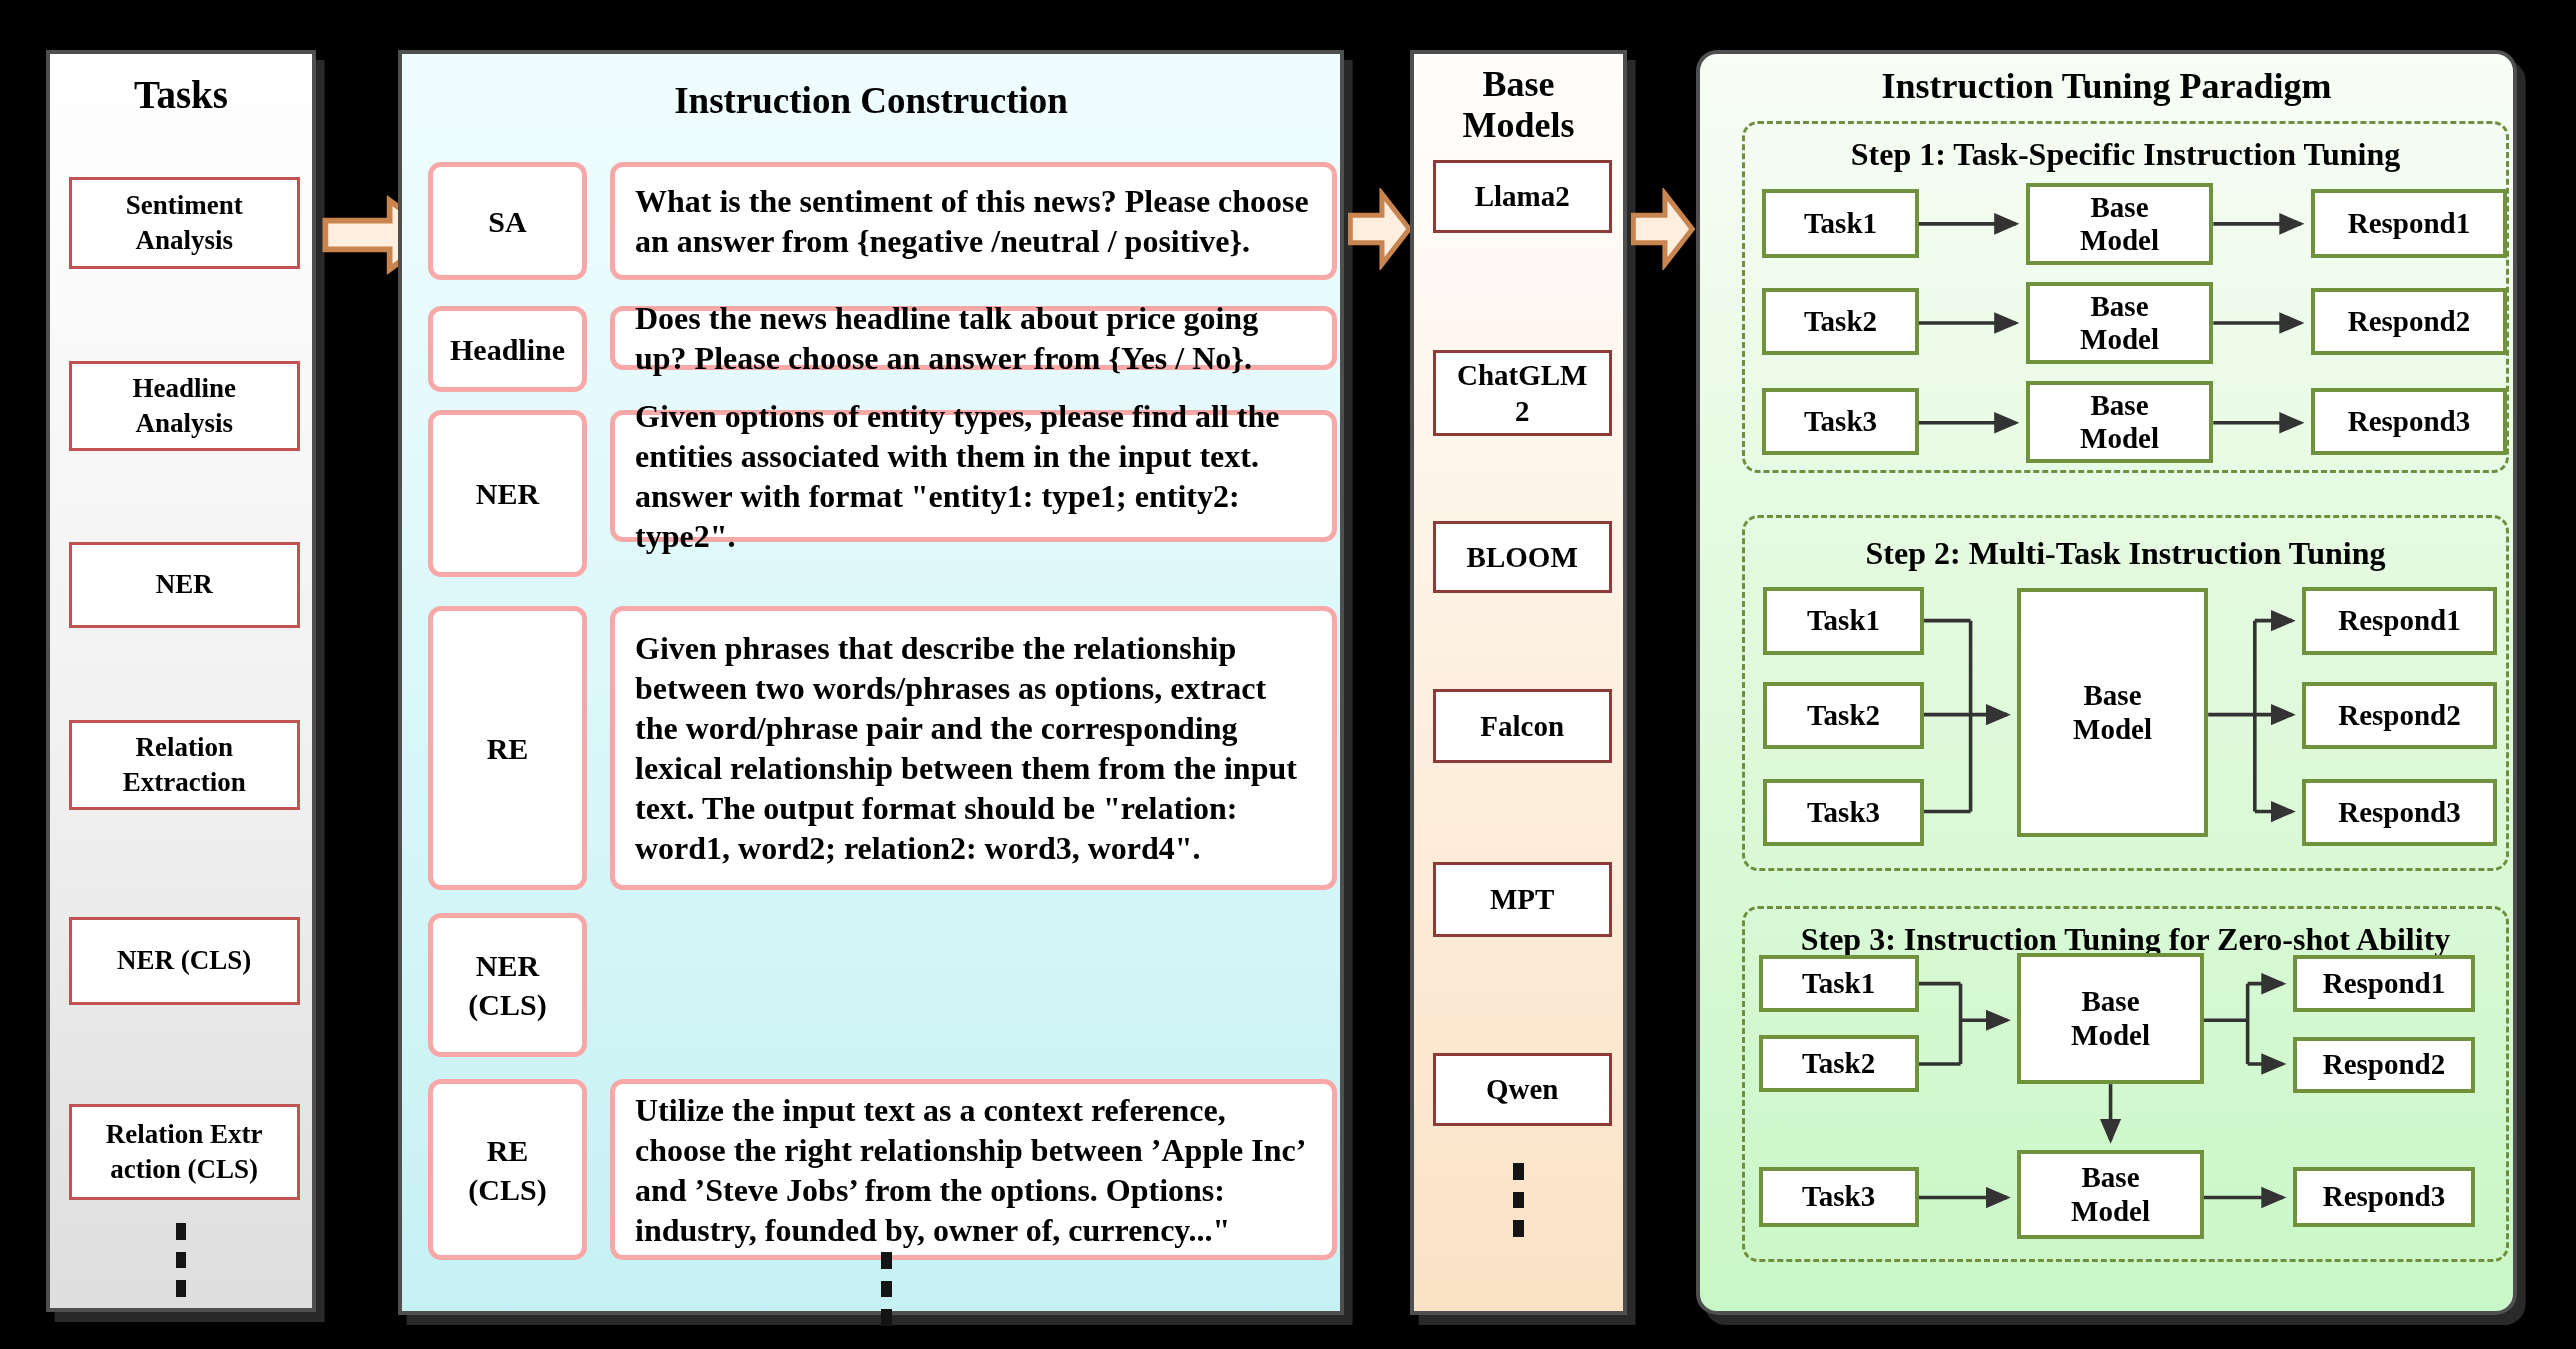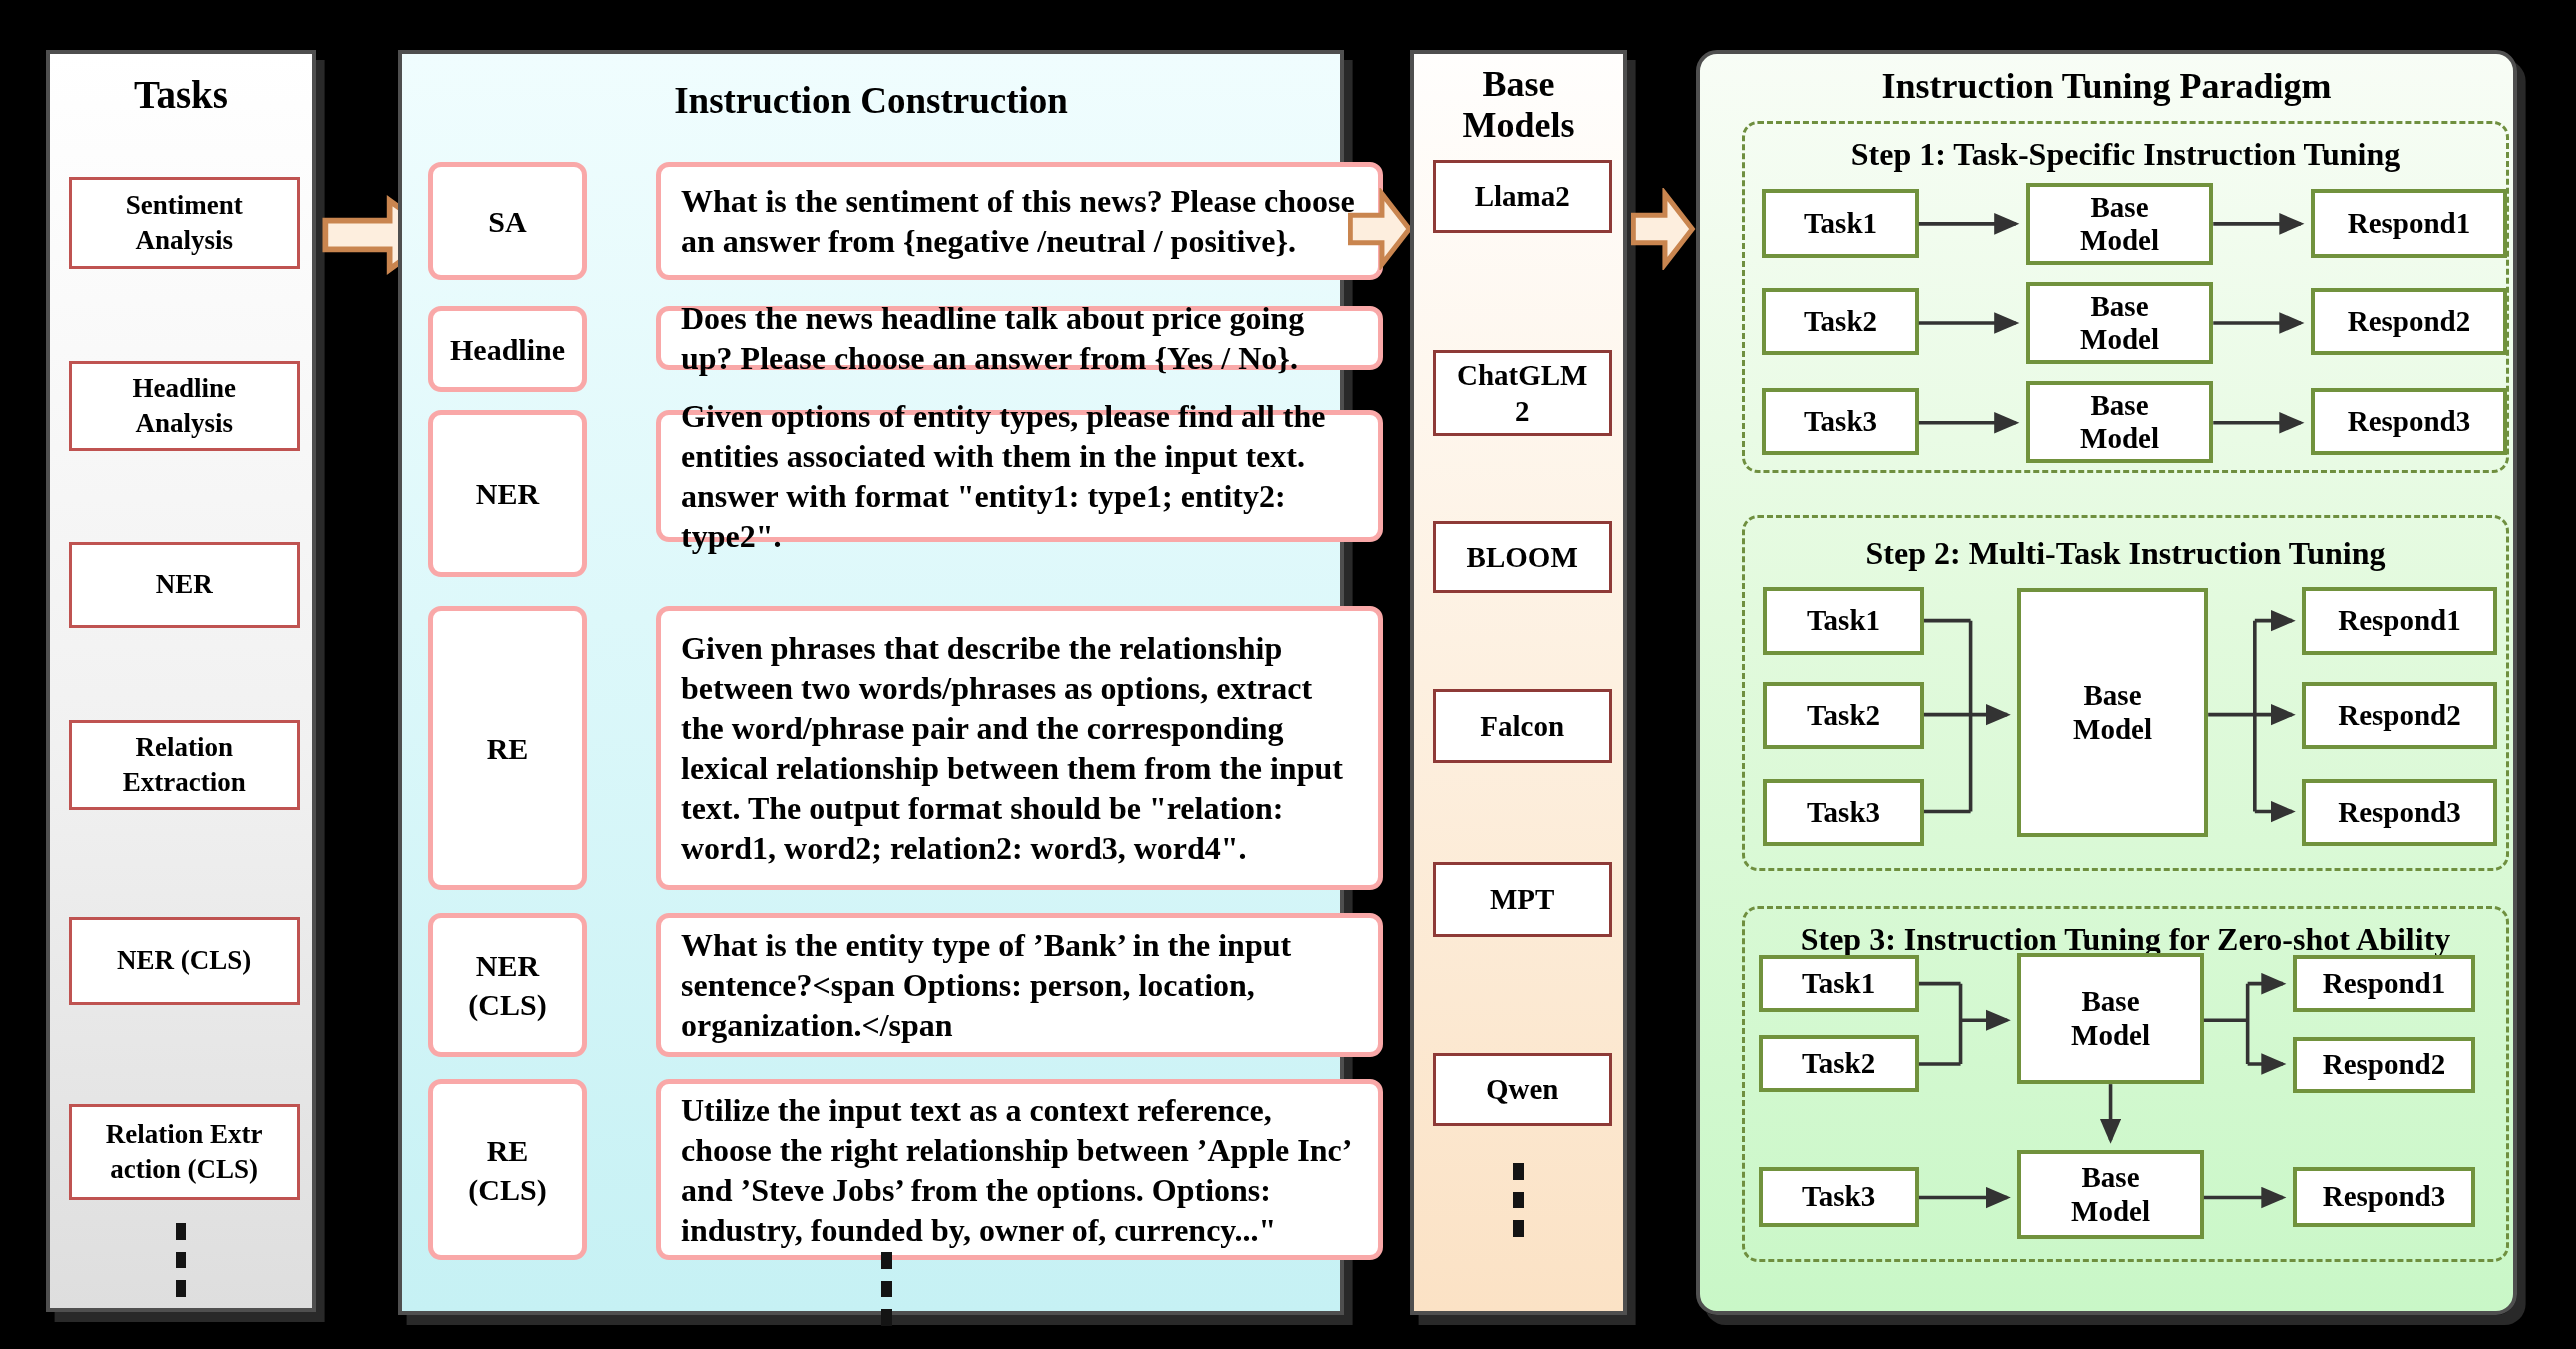--- a/index.html
+++ b/index.html
@@ -7,21 +7,21 @@
   .stage{position:relative;width:2576px;height:1349px;background:#000;overflow:hidden;}
   .panel{position:absolute;box-sizing:border-box;border:4.3px solid #4f4f4f;box-shadow:8.6px 10px 0 rgba(92,92,92,.45);}
   .panel-title{position:absolute;left:0;width:100%;text-align:center;font-size:37px;line-height:1.15;white-space:pre-line;}
   .box{position:absolute;box-sizing:border-box;background:#fff;display:flex;align-items:center;justify-content:center;text-align:center;white-space:pre-line;}
   
   #col-tasks{left:46px;top:50px;width:270px;height:1262px;background:linear-gradient(180deg,#ffffff 0%,#f1f1f1 55%,#dedede 100%);}
   .task-box{left:18.7px;width:231px;border:3.6px solid #bf5351;font-size:27px;line-height:1.3;}
   
   #col-instr{left:398px;top:50px;width:946px;height:1265px;background:linear-gradient(180deg,#f0fdfe 0%,#ddf8fa 45%,#c6f1f4 100%);}
   .ic-label{left:26px;width:159px;border:5px solid #f9a8a8;border-radius:13px;font-size:30px;line-height:1.3;}
-  .ic-text{left:208px;width:727px;border:5px solid #f9a8a8;border-radius:13px;font-size:32px;line-height:40px;text-align:left;justify-content:flex-start;padding:7.2px 20px;margin-left:46px;}
+  .ic-text{left:208px;width:727px;border:5px solid #f9a8a8;border-radius:13px;font-size:32px;line-height:40px;text-align:left;justify-content:flex-start;padding:7.2px 20px;}
   
   #col-models{left:1410px;top:50px;width:217px;height:1265px;background:linear-gradient(180deg,#fffefd 0%,#fdf0e0 50%,#fbe2c5 100%);}
   .model-box{left:18.7px;width:179px;border:3.6px solid #8e3a37;font-size:29px;line-height:1.25;}
   
   #col-paradigm{left:1696px;top:50px;width:821px;height:1265px;border-radius:21px;background:linear-gradient(180deg,#f8fdf6 0%,#e2fadd 45%,#c9f7c7 100%);}
   .step{position:absolute;box-sizing:border-box;border:3.6px dashed #6f8f3f;border-radius:16px;}
   .step-title{position:absolute;left:0;width:100%;text-align:center;font-size:32px;}
   .sbox{border:4.3px solid #71923d;font-size:29px;line-height:1.15;}
   .connector{position:absolute;left:0;top:0;}
   .connector path,.connector line{stroke:#333;stroke-width:5;fill:none;}
@@ -69,21 +69,20 @@
     <div class="box ic-text" style="top:252px;height:64px;">Does the news headline talk about price going up? Please choose an answer from {Yes / No}.</div>
 
     <div class="box ic-label" style="top:356px;height:167px;">NER</div>
     <div class="box ic-text" style="top:356px;height:132px;">Given options of entity types, please find all the entities associated with them in the input text. answer with format "entity1: type1; entity2: type2".</div>
 
     <div class="box ic-label" style="top:552px;height:284px;">RE</div>
     <div class="box ic-text" style="top:552px;height:284px;">Given phrases that describe the relationship between two words/phrases as options, extract the word/phrase pair and the corresponding lexical relationship between them from the input text. The output format should be "relation: word1, word2; relation2: word3, word4".</div>
 
     <div class="box ic-label" style="top:859px;height:144px;">NER
 (CLS)</div>
-    <div class="box ic-text" style="top:859px;height:144px;">What is the entity type of ’Bank’ in the input sentence?&lt;span Options: person, location, organization.&lt;/span</div>
 
     <div class="box ic-label" style="top:1025px;height:181px;">RE
 (CLS)</div>
     <div class="box ic-text" style="top:1025px;height:181px;">Utilize the input text as a context reference, choose the right relationship between ’Apple Inc’ and ’Steve Jobs’ from the options. Options: industry, founded by, owner of, currency..."</div>
 
     <div class="vdots" style="left:477px;top:1198px;width:14.4px;">
         <span></span>
         <span></span>
         <span></span>
       </div>

